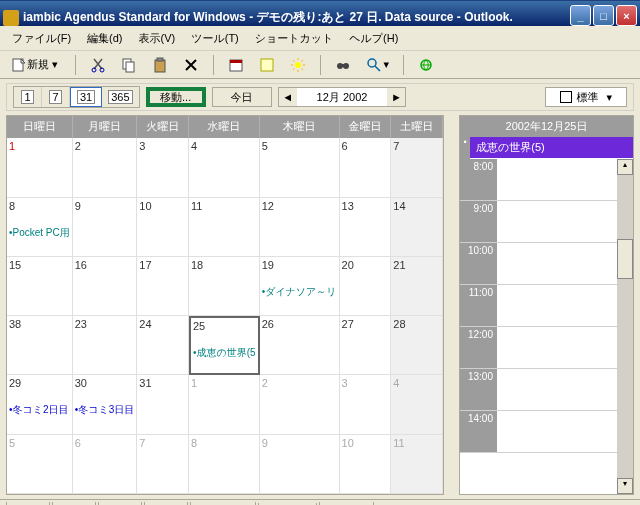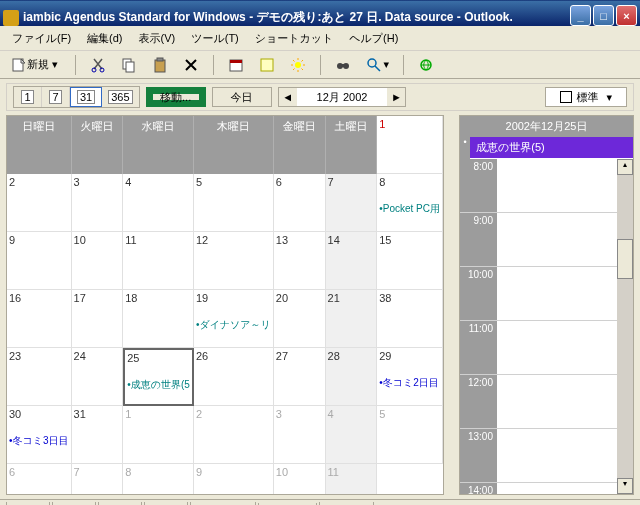--- a/index.html
+++ b/index.html
@@ -37,21 +37,21 @@
 .calcell.other .num{color:#aaa}
 .calcell.we{background:#f0f0f0}
 .calcell.sel{border:2px solid #666;z-index:1}
 .calcell .num.red{color:#c00}
 .calcell .evt{font-size:10px;color:#008080;margin-top:14px;white-space:nowrap;overflow:hidden}
 .calcell .evt.blue{color:#0000d0}
 .daywrap{width:175px;border:1px solid #aca899;background:#fff;display:flex;flex-direction:column}
 .dayhead{background:#9c9c9c;color:#fff;text-align:center;padding:3px 0}
 .dayevt{background:#6d28d9;color:#fff;padding:3px 6px;margin:0;border-bottom:1px solid #fff;display:flex}
 .daygrid{flex:1;overflow-y:auto;position:relative}
-.dayrow{display:flex;height:54px;border-bottom:1px solid #d0d0d0}
+.dayrow{display:flex;height:42px;border-bottom:1px solid #d0d0d0}
 .dayrow .time{width:38px;background:#9c9c9c;color:#fff;text-align:right;padding:2px 4px;font-size:10px;border-right:1px solid #fff}
 .dayrow .slot{flex:1;background:#fff}
 .dayscroll{width:16px;background:#d4d0c8}
 .bottomtabs{display:flex;align-items:center;padding:2px 6px;height:24px;gap:0;border-top:1px solid #aca899}
 .btab{border:1px solid #aca899;border-top:none;padding:2px 8px;background:#ece9d8;display:flex;align-items:center;gap:3px;cursor:pointer;margin-right:2px}
 .btab .ic{width:12px;height:12px;border:1px solid #888;background:#fff}
 .brand{margin-left:auto;color:#555;font-style:italic;padding-right:8px}
 svg{display:block}
 </style>
 </head>
@@ -184,38 +184,39 @@
     <div class="navbtn">
         <span style="border:1px solid #888;padding:0 2px;background:#fff">7</span>
       </div>
     <div class="navbtn active">
         <span style="border:1px solid #888;padding:0 2px;background:#fff">31</span>
       </div>
     <div class="navbtn">
         <span style="border:1px solid #888;padding:0 2px;background:#fff">365</span>
       </div>
   </div>
-  <div class="navbtn" style="border:7px solid #15803d;min-width:60px">移動...</div>
+  <div class="navbtn" style="border:4px solid #15803d;min-width:60px">移動...</div>
   <div class="navbtn" style="border:1px solid #aca899;min-width:60px">今日</div>
   <div class="datesel">
     <div class="arrow">◄</div>
     <div class="val">12月 2002</div>
     <div class="arrow">►</div>
   </div>
   <div style="flex:1"></div>
   <div class="combo">
       <span class="sw"></span>
       <span>標準</span>
     </div>
 </div>
 
 <div class="content">
   <div class="calwrap">
     <div class="calgrid" id="calgrid">
         <div class="calhead">日曜日</div>
+        <div class="calhead">月曜日</div>
         <div class="calhead">火曜日</div>
         <div class="calhead">水曜日</div>
         <div class="calhead">木曜日</div>
         <div class="calhead">金曜日</div>
         <div class="calhead">土曜日</div>
         <div class="calcell">
           <div class="num red">1</div>
         </div>
         <div class="calcell">
           <div class="num">2</div>

